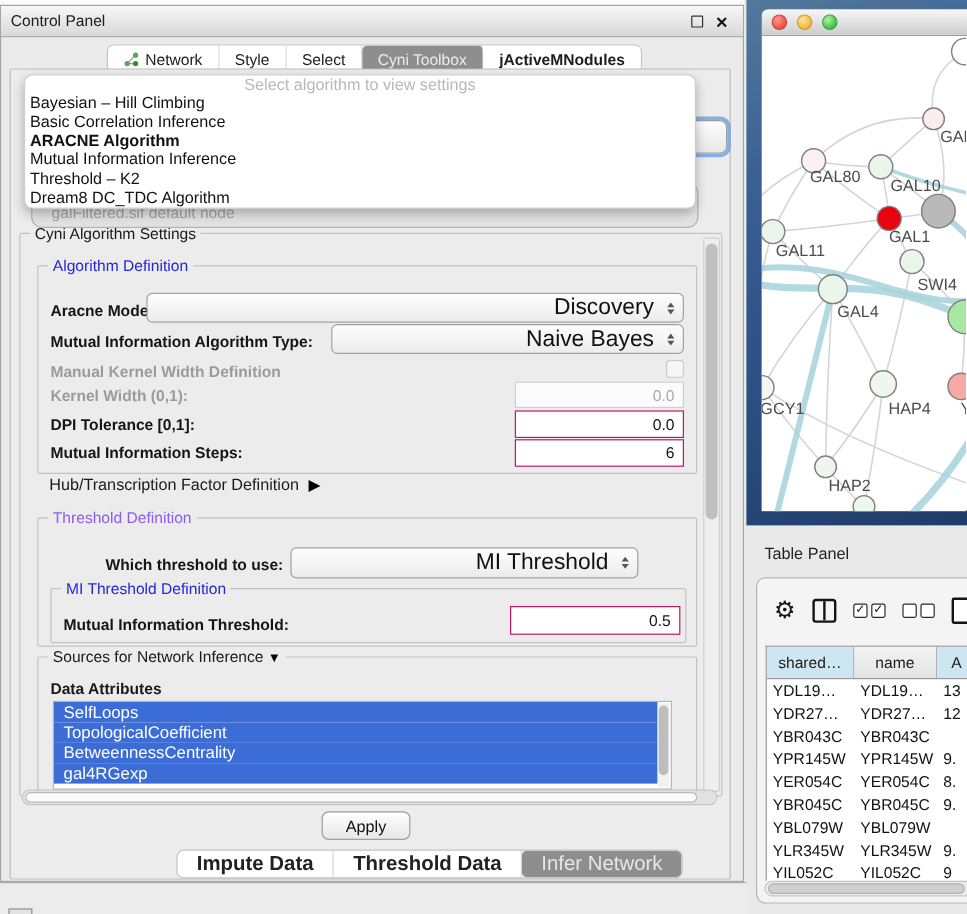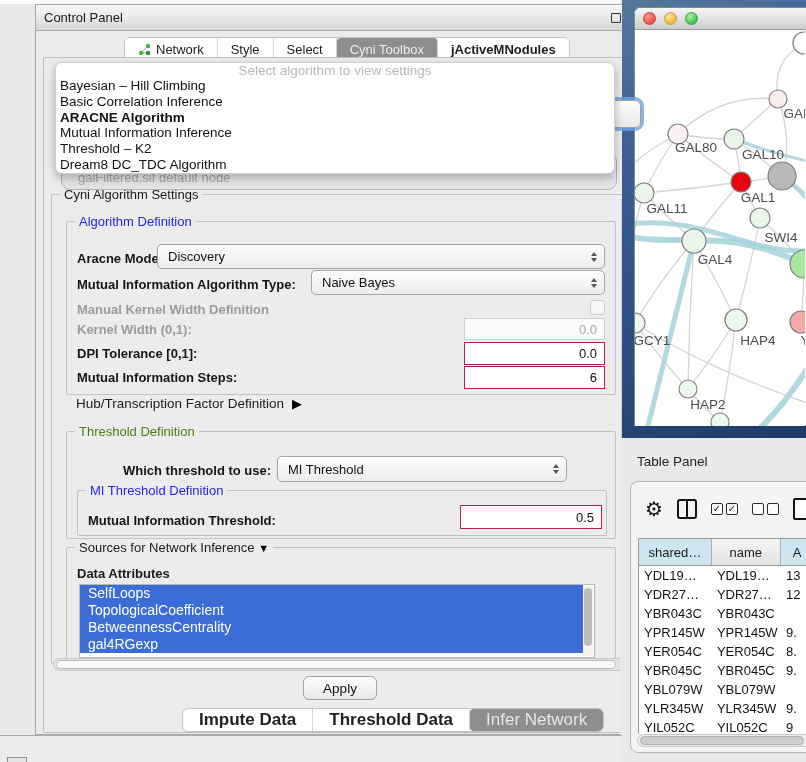--- a/index.html
+++ b/index.html
@@ -3,21 +3,21 @@
 <meta charset="utf-8">
 <style>
   * { margin:0; padding:0; box-sizing:border-box; }
   html,body { background:#e9e9e9; }
   .screen { position:relative; width:806px; height:762px; overflow:hidden;
             font-family:"Liberation Sans", sans-serif; color:#1a1a1a; background:#e9e9e9; }
 
   
   .top-white { position:absolute; left:0; top:0; width:620px; height:4px; background:#fbfbfb; }
   .cp-window { position:absolute; left:0; top:4px; width:620px; height:731px;
-               background:#ebebeb; border:1px solid #a6a6a6;margin-left:35px; }
+               background:#ebebeb; border:1px solid #a6a6a6; }
   .cp-titlebar { position:absolute; left:0; top:0; width:100%; height:26px;
                  background:linear-gradient(#f7f7f7,#d8d8d8); border-bottom:1px solid #aaa;
                  display:flex; align-items:center; padding:0 8px; }
   .cp-title { font-size:13px; color:#1c1c1c; }
   .cp-win-btns { position:absolute; right:12px; top:0; height:26px; display:flex; align-items:center; gap:10px; }
   .float-box { width:10px; height:10px; border:1.5px solid #333; border-radius:1px; }
   .close-x { font-size:13px; font-weight:bold; color:#111; line-height:1; }
 
   
   .tab-strip { position:absolute; left:88px; top:32px; height:24px; display:inline-flex;
@@ -43,34 +43,34 @@
   .dropdown { position:absolute; left:11px; top:4px; width:560px; height:112px; background:#fff;
               border:1px solid #cfcfcf; border-radius:7px; box-shadow:0 4px 10px rgba(0,0,0,.28); z-index:5; }
   .dd-placeholder { height:15px; text-align:center; color:#b8b8b8; font-size:13.5px; line-height:15px; }
   .dd-item { height:15.8px; line-height:15.8px; font-size:13.5px; padding-left:4px; color:#111; white-space:nowrap; }
   .dd-item.bold { font-weight:bold; }
 
   
   .group { position:absolute; border:1px solid #c2c2c2; border-radius:2px; }
   .gtitle { position:absolute; top:-8px; left:8px; background:#ececec; padding:0 4px;
             font-size:13px; line-height:15px; white-space:nowrap; }
-  .gtitle.blue { color:#2525dd; } .gtitle.green { color:#4d7c0f; }
+  .gtitle.blue { color:#2525dd; } .gtitle.green { color:#8b5cf6; }
 
   .cyni-group { left:7px; top:136px; width:586px; height:470px; }
   .alg-group  { left:14px; top:26px; width:550px; height:174px; }
   .thr-group  { left:14px; top:236px; width:550px; height:108px; }
   .mi-group   { left:10px; top:58px; width:530px; height:46px; }
   .src-group  { left:14px; top:352px; width:550px; height:118px; }
 
   .lbl { position:absolute; font-size:13px; font-weight:bold; color:#151515; white-space:nowrap; }
   .lbl.dis { color:#9b9b9b; }
 
   .combo { position:absolute; height:25px; background:linear-gradient(#fdfdfd,#ececec);
-           border:1px solid #a3a3a3; border-radius:5px; font-size:13px; display:flex; align-items:center;
-           padding:0 24px 0 10px; color:#111; }
+           border:1px solid #a3a3a3; border-radius:5px; font-size:19px; display:flex; align-items:center;
+           padding:0 24px 0 10px; color:#111;justify-content:flex-end; }
   .spin { position:absolute; right:7px; top:50%; transform:translateY(-50%); display:flex; flex-direction:column; gap:2px; }
   .spin i { display:block; width:0; height:0; border-left:3.5px solid transparent; border-right:3.5px solid transparent; }
   .spin .up { border-bottom:4px solid #555; }
   .spin .dn { border-top:4px solid #555; }
 
   .field { position:absolute; height:22px; background:#fff; border:1px solid #be185d; font-size:13px;
            display:flex; align-items:center; justify-content:flex-end; padding:0 7px; color:#111; }
   .field.dis { background:#fbfbfb; border-color:#cfcfcf; color:#a8a8a8; }
 
   .checkbox { position:absolute; width:15px; height:15px; border:1px solid #cdcdcd; border-radius:3px; background:#f6f6f6; }

